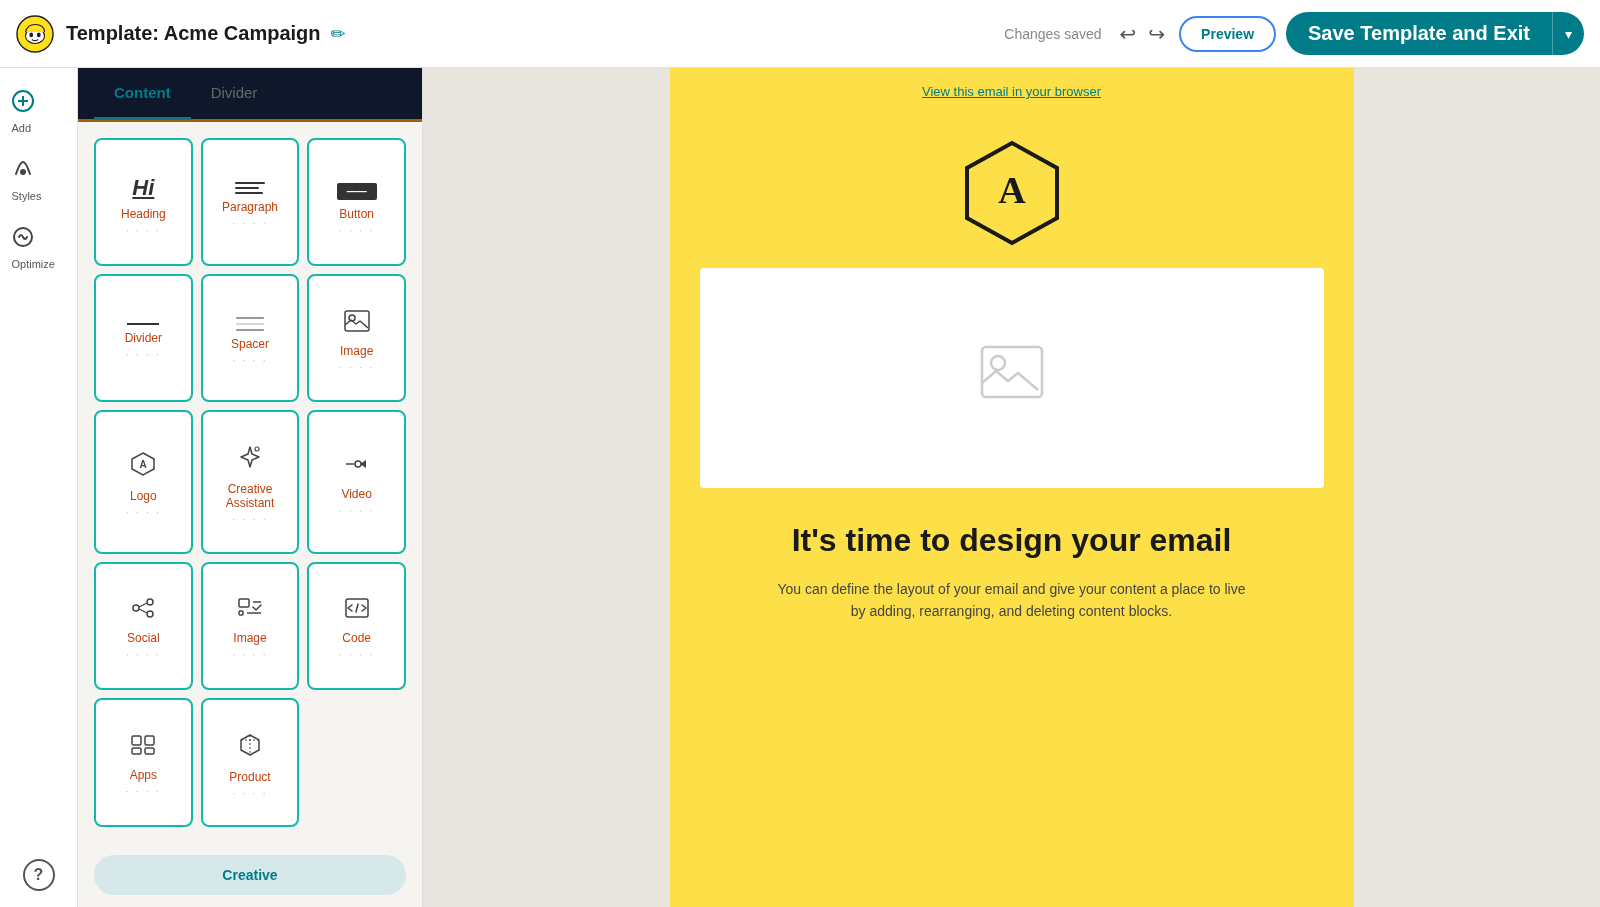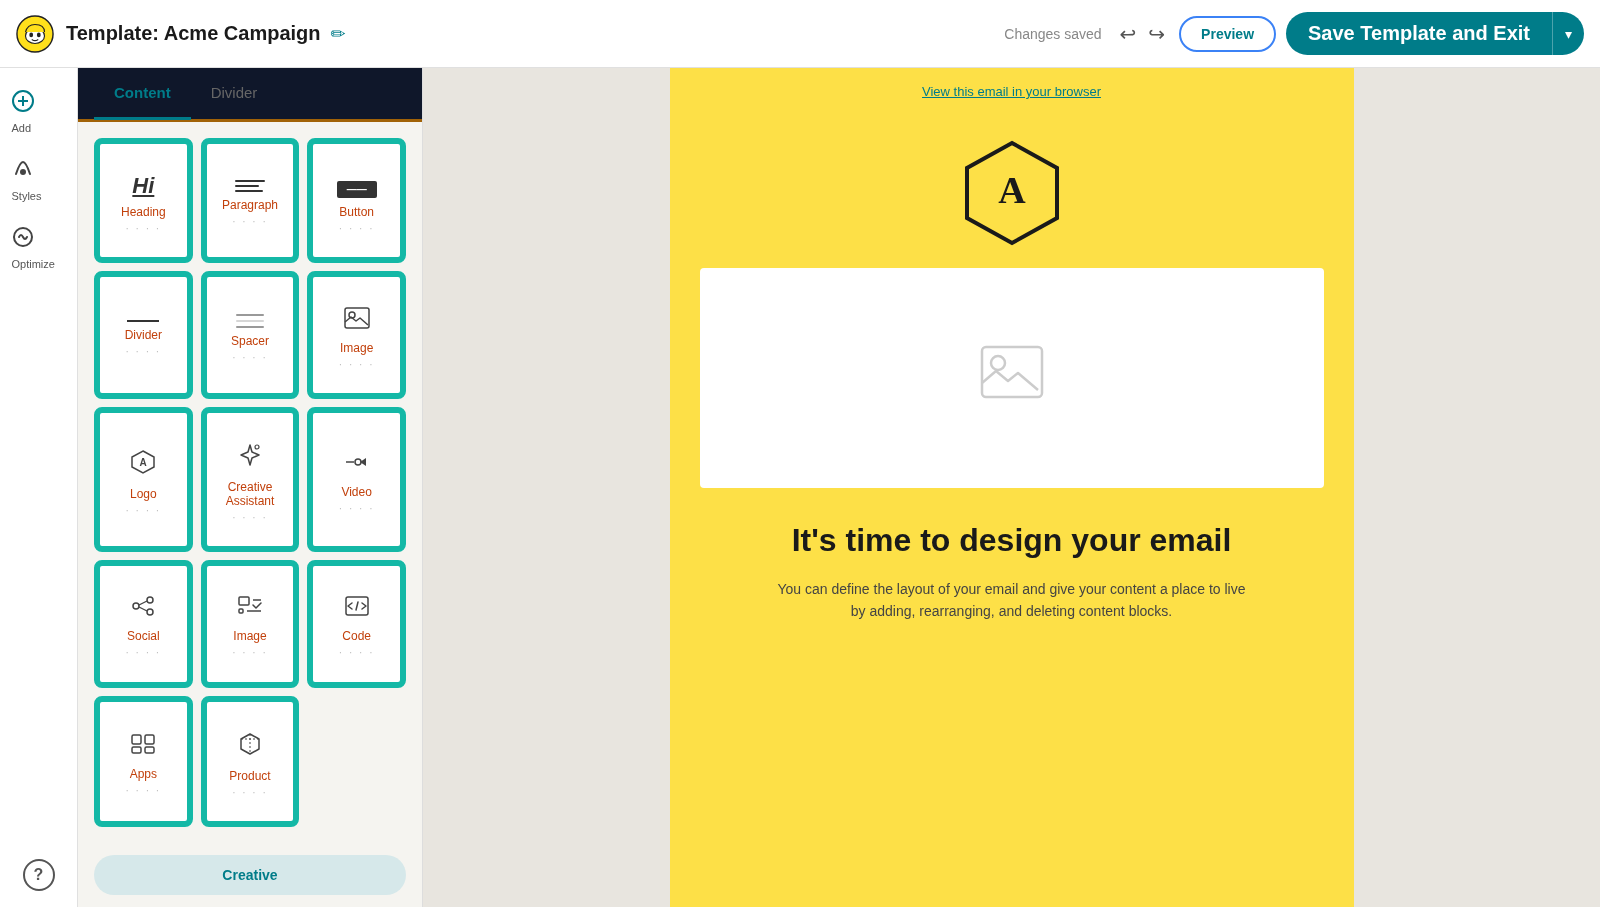--- a/index.html
+++ b/index.html
@@ -67,21 +67,21 @@
       border-bottom: 3px solid transparent; margin-bottom: -1px;
     }
     .sidebar-tab.active { color: #007c89; border-bottom-color: #007c89; font-weight: 600; }
 
     
     .content-grid {
       display: grid; grid-template-columns: repeat(3, 1fr);
       gap: 8px; padding: 16px; flex: 1; overflow-y: auto;
     }
     .content-item {
-      background: #fff; border: 6px solid #14b8a6; border-radius: 8px;
+      background: #fff; border: 2px solid #14b8a6; border-radius: 8px;
       display: flex; flex-direction: column; align-items: center; justify-content: center;
       padding: 16px 8px 10px; cursor: grab; min-height: 96px;
     }
     .content-item .ci-icon { font-size: 22px; color: #333; margin-bottom: 6px; }
     .content-item .ci-label { font-size: 12px; color: #c2410c; font-weight: 500; text-align: center; }
     .content-item .ci-dots { color: #bbb; font-size: 10px; letter-spacing: 2px; margin-top: 4px; }
 
     
     .heading-icon { font-size: 20px; font-weight: 700; font-style: italic; text-decoration: underline; }
     .paragraph-icon { display: flex; flex-direction: column; gap: 3px; }

